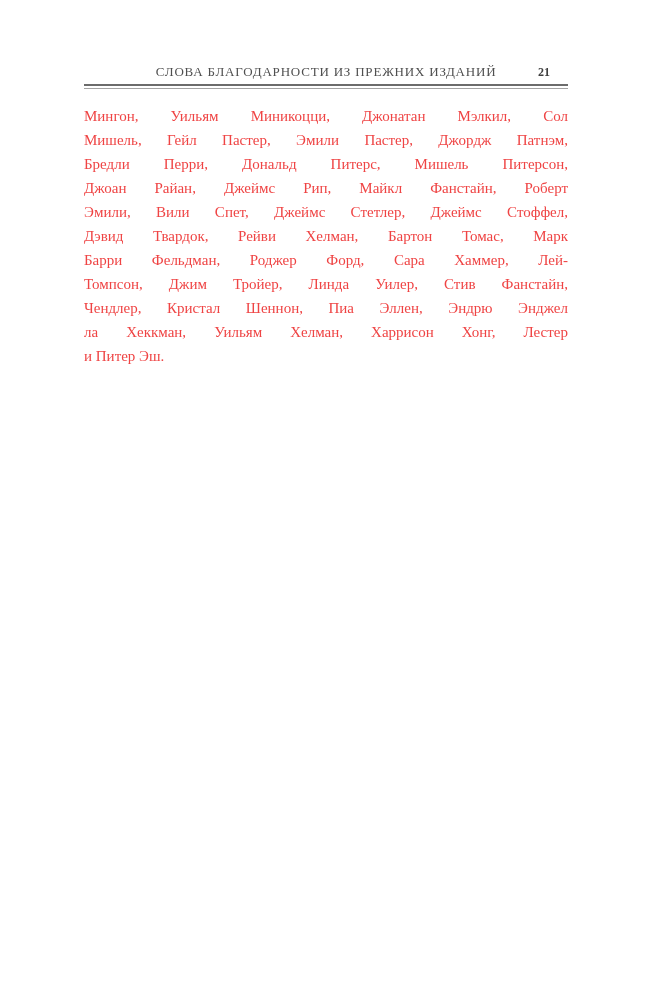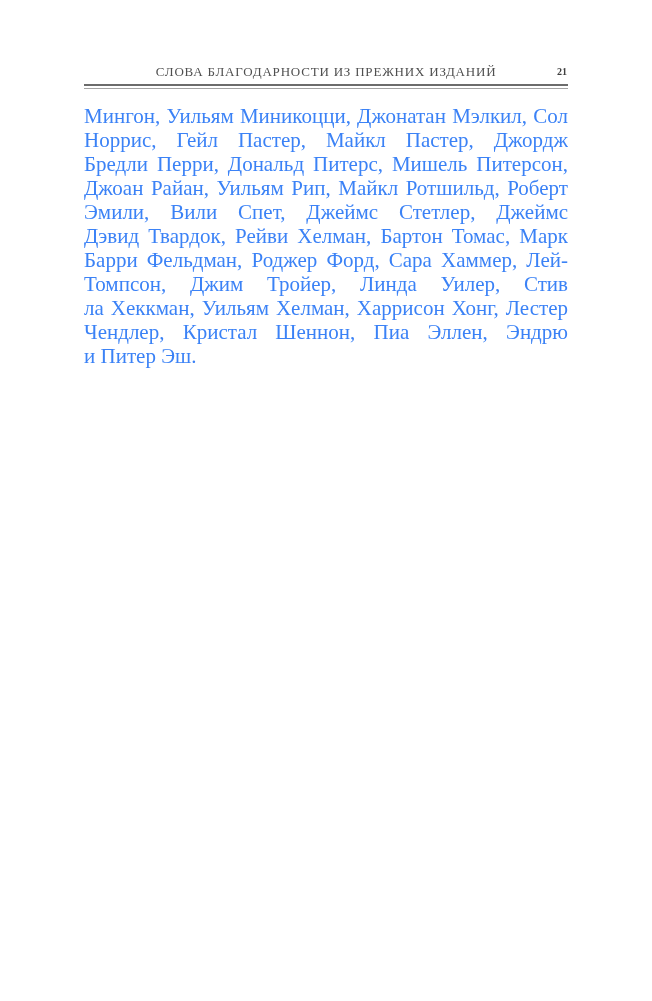--- a/index.html
+++ b/index.html
@@ -24,23 +24,23 @@
     right: 0;
     top: 0;
     text-align: center;
     font-size: 13px;
     line-height: 18px;
     letter-spacing: 0.8px;
     color: #4f4f4f;
   }
   .running-head .page-number {
     position: absolute;
-    right: 1px;
+    right: 18px;
     top: 0;
-    font-size: 10px;
+    font-size: 12px;
     line-height: 18px;
     font-weight: 700;
     color: #3f3f3f;
   }
   .double-rule {
     position: absolute;
     left: 84px;
     top: 84px;
     width: 484px;
   }
@@ -51,22 +51,22 @@
   .double-rule .rule-bottom {
     height: 1px;
     background: #a3a3a3;
     margin-top: 2px;
   }
   .body-text {
     position: absolute;
     left: 84px;
     top: 104px;
     width: 484px;
-    color: #3b82f6;
-    font-size: 21px;
+    color: #ef4444;
+    font-size: 15px;
   }
   .body-text .line {
     height: 24px;
     line-height: 24px;
     overflow: hidden;
     text-align: justify;
     text-align-last: justify;
     white-space: normal;
   }
   .body-text .line.last {
@@ -84,25 +84,25 @@
     <div class="page-number">21</div>
   </div>
 
   <div class="double-rule">
     <div class="rule-top"></div>
     <div class="rule-bottom"></div>
   </div>
 
   <div class="body-text">
       <div class="line">Мингон, Уильям Миникоцци, Джонатан Мэлкил, Сол</div>
-      <div class="line">Норрис, Гейл Пастер, Майкл Пастер, Джордж Патнэм,</div>
+      <div class="line">Мишель, Гейл Пастер, Эмили Пастер, Джордж Патнэм,</div>
       <div class="line">Бредли Перри, Дональд Питерс, Мишель Питерсон,</div>
-      <div class="line">Джоан Райан, Уильям Рип, Майкл Ротшильд, Роберт</div>
+      <div class="line">Джоан Райан, Джеймс Рип, Майкл Фанстайн, Роберт</div>
       <div class="line">Эмили, Вили Спет, Джеймс Стетлер, Джеймс Стоффел,</div>
       <div class="line">Дэвид Твардок, Рейви Хелман, Бартон Томас, Марк</div>
       <div class="line">Барри Фельдман, Роджер Форд, Сара Хаммер, Лей-</div>
       <div class="line">Томпсон, Джим Тройер, Линда Уилер, Стив Фанстайн,</div>
+      <div class="line">Чендлер, Кристал Шеннон, Пиа Эллен, Эндрю Энджел</div>
       <div class="line">ла Хеккман, Уильям Хелман, Харрисон Хонг, Лестер</div>
-      <div class="line">Чендлер, Кристал Шеннон, Пиа Эллен, Эндрю Энджел</div>
       <div class="line last">и Питер Эш.</div>
     </div>
 
 </div>
 
 </body></html>

